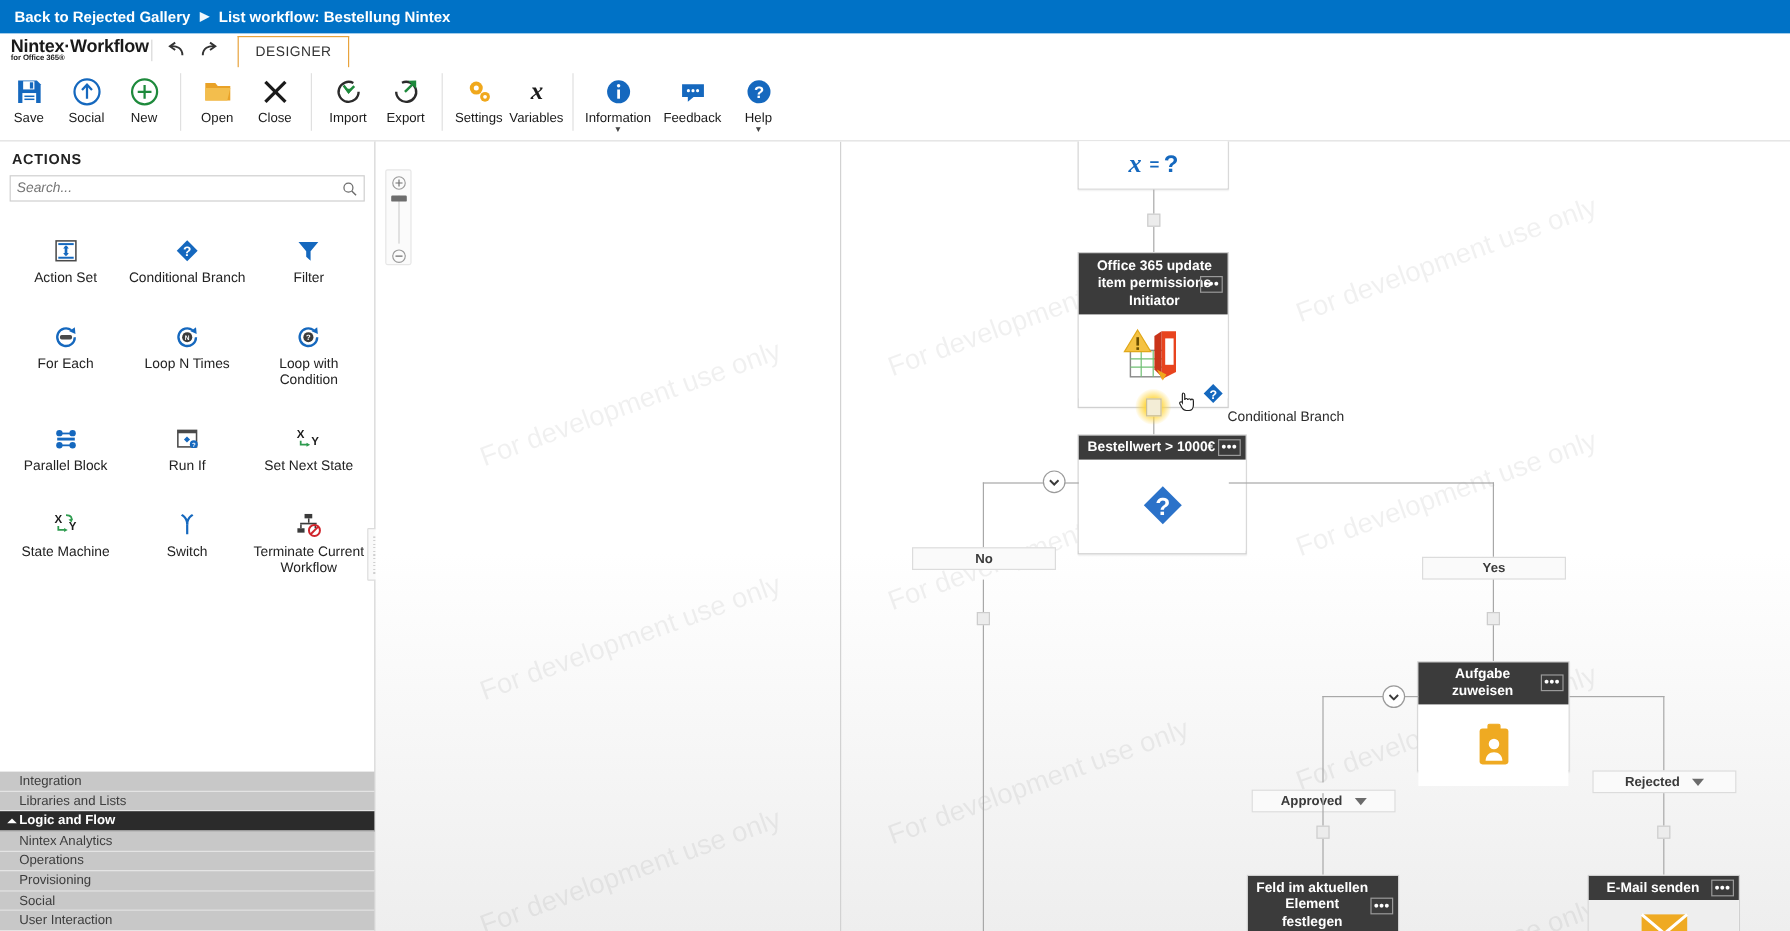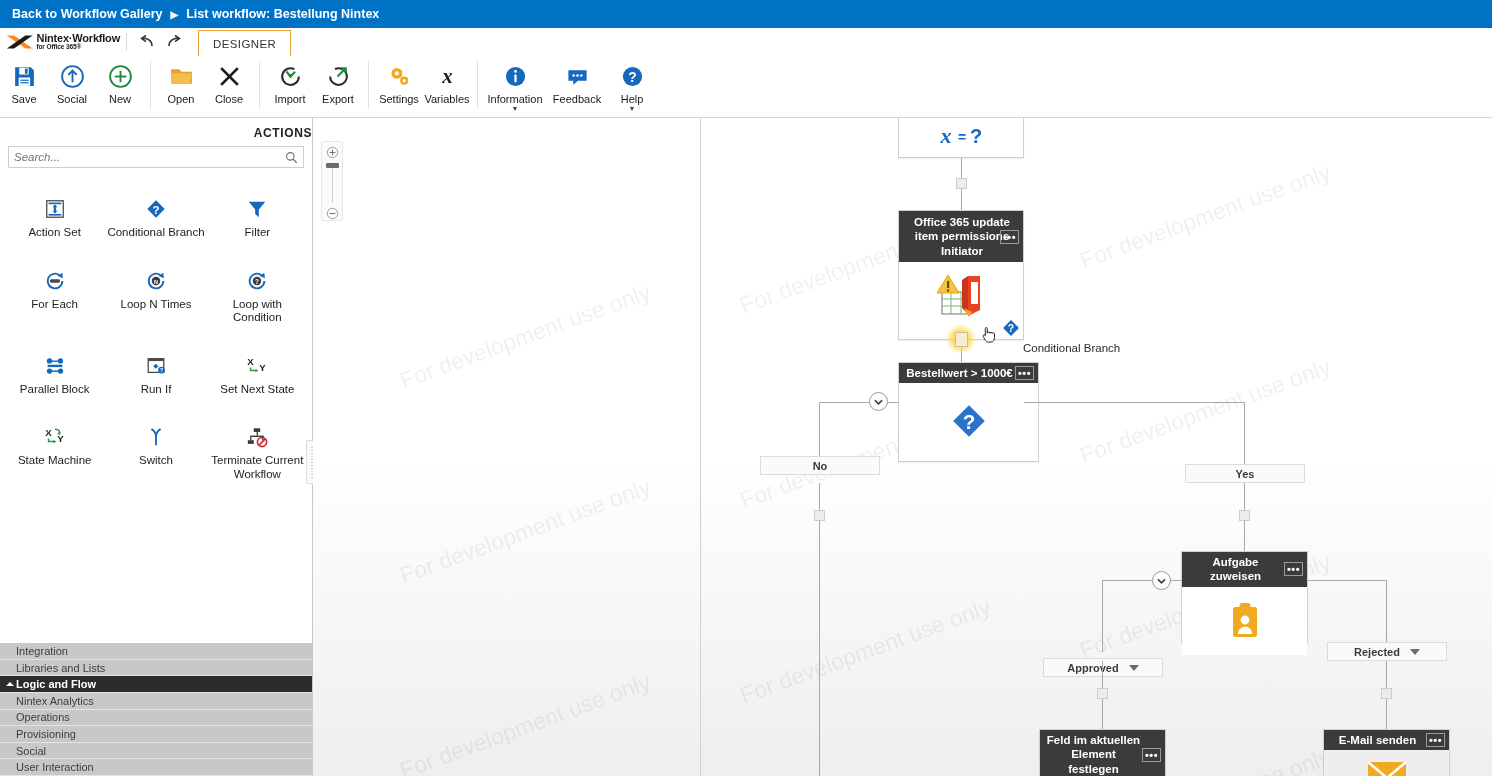--- a/index.html
+++ b/index.html
@@ -20,21 +20,21 @@
   .topbar .crumb-sep { font-size: 10px; opacity: .95; }
   .topbar a { color: #fff; text-decoration: none; }
 
   
   .brandrow {
     position: absolute; left: 0; top: 28px; width: 1492px; height: 28px;
     background: #fff; display: flex; align-items: center;
   }
   .brandlogo { display: flex; align-items: center; padding-left: 6px; width: 120px; }
   .brandtext { margin-left: 3px; line-height: 1.0; }
-  .brandtext .l1 { font-size: 11px; font-weight: bold; color: #1a1a1a; letter-spacing: -.2px; }
+  .brandtext .l1 { font-size: 15px; font-weight: bold; color: #1a1a1a; letter-spacing: -.2px; }
   .brandtext .l2 { font-size: 6.5px; font-weight: bold; color: #1a1a1a; letter-spacing: -.1px; }
   .vsep { width: 1px; height: 18px; background: #d8d8d8; margin: 0 6px; }
   .undoredo { display: flex; gap: 9px; align-items: center; padding: 0 6px; }
   .undoredo svg { cursor: pointer; }
   .designer-tab {
     margin-left: 10px; height: 27px; padding: 0 14px;
     display: flex; align-items: center; justify-content: center;
     font-size: 11.5px; color: #333; letter-spacing: .4px;
     border: 1px solid #E8A33D; border-bottom: none; background: #fff;
     position: relative; top: 1px;
@@ -58,21 +58,21 @@
   .rbtn.wide { width: 62px; }
   .rbtn .caret { font-size: 7px; color: #444; line-height: 5px; margin-top: 1px; }
 
   
   .leftpanel {
     position: absolute; left: 0; top: 118px; width: 313px; height: 658px;
     background: #fff; border-right: 1px solid #c9c9c9; overflow: hidden;
   }
   .actions-title {
     font-size: 12px; font-weight: bold; color: #222;
-    letter-spacing: .6px; padding: 8px 0 6px 10px; text-align: right;
+    letter-spacing: .6px; padding: 8px 0 6px 10px;
   }
   .searchwrap {
     margin: 0 8px; height: 22px; border: 1px solid #cfcfcf; background: #fff;
     display: flex; align-items: center; padding: 0 5px;
   }
   .searchwrap input {
     flex: 1; border: none; outline: none; font-size: 11.5px;
     font-style: italic; color: #8a8a8a; font-family: "Liberation Sans", sans-serif;
   }
   .actions-grid {
@@ -202,21 +202,21 @@
   }
   .dragghost { position: absolute; display: flex; align-items: center; }
   .dragghost .glbl { font-size: 11.5px; color: #2b2b2b; margin-left: 2px; }
 </style>
 </head>
 <body>
 
 <div id="app">
 
   <div class="topbar">
-    <a href="#">Back to Workflow Gallery</a>
+    <a href="#">Back to Rejected Gallery</a>
     <span class="crumb-sep">▶</span>
     <span>List workflow: Bestellung Nintex</span>
   </div>
 
   <div class="brandrow">
     <div class="brandlogo">
       <svg width="34" height="22" viewBox="0 0 34 22">
         <polygon points="1,3 10,3 33,19 24,19" fill="#F68C1F"></polygon>
         <polygon points="1,19 10,19 33,3 24,3" fill="#1a1a1a"></polygon>
       </svg>

